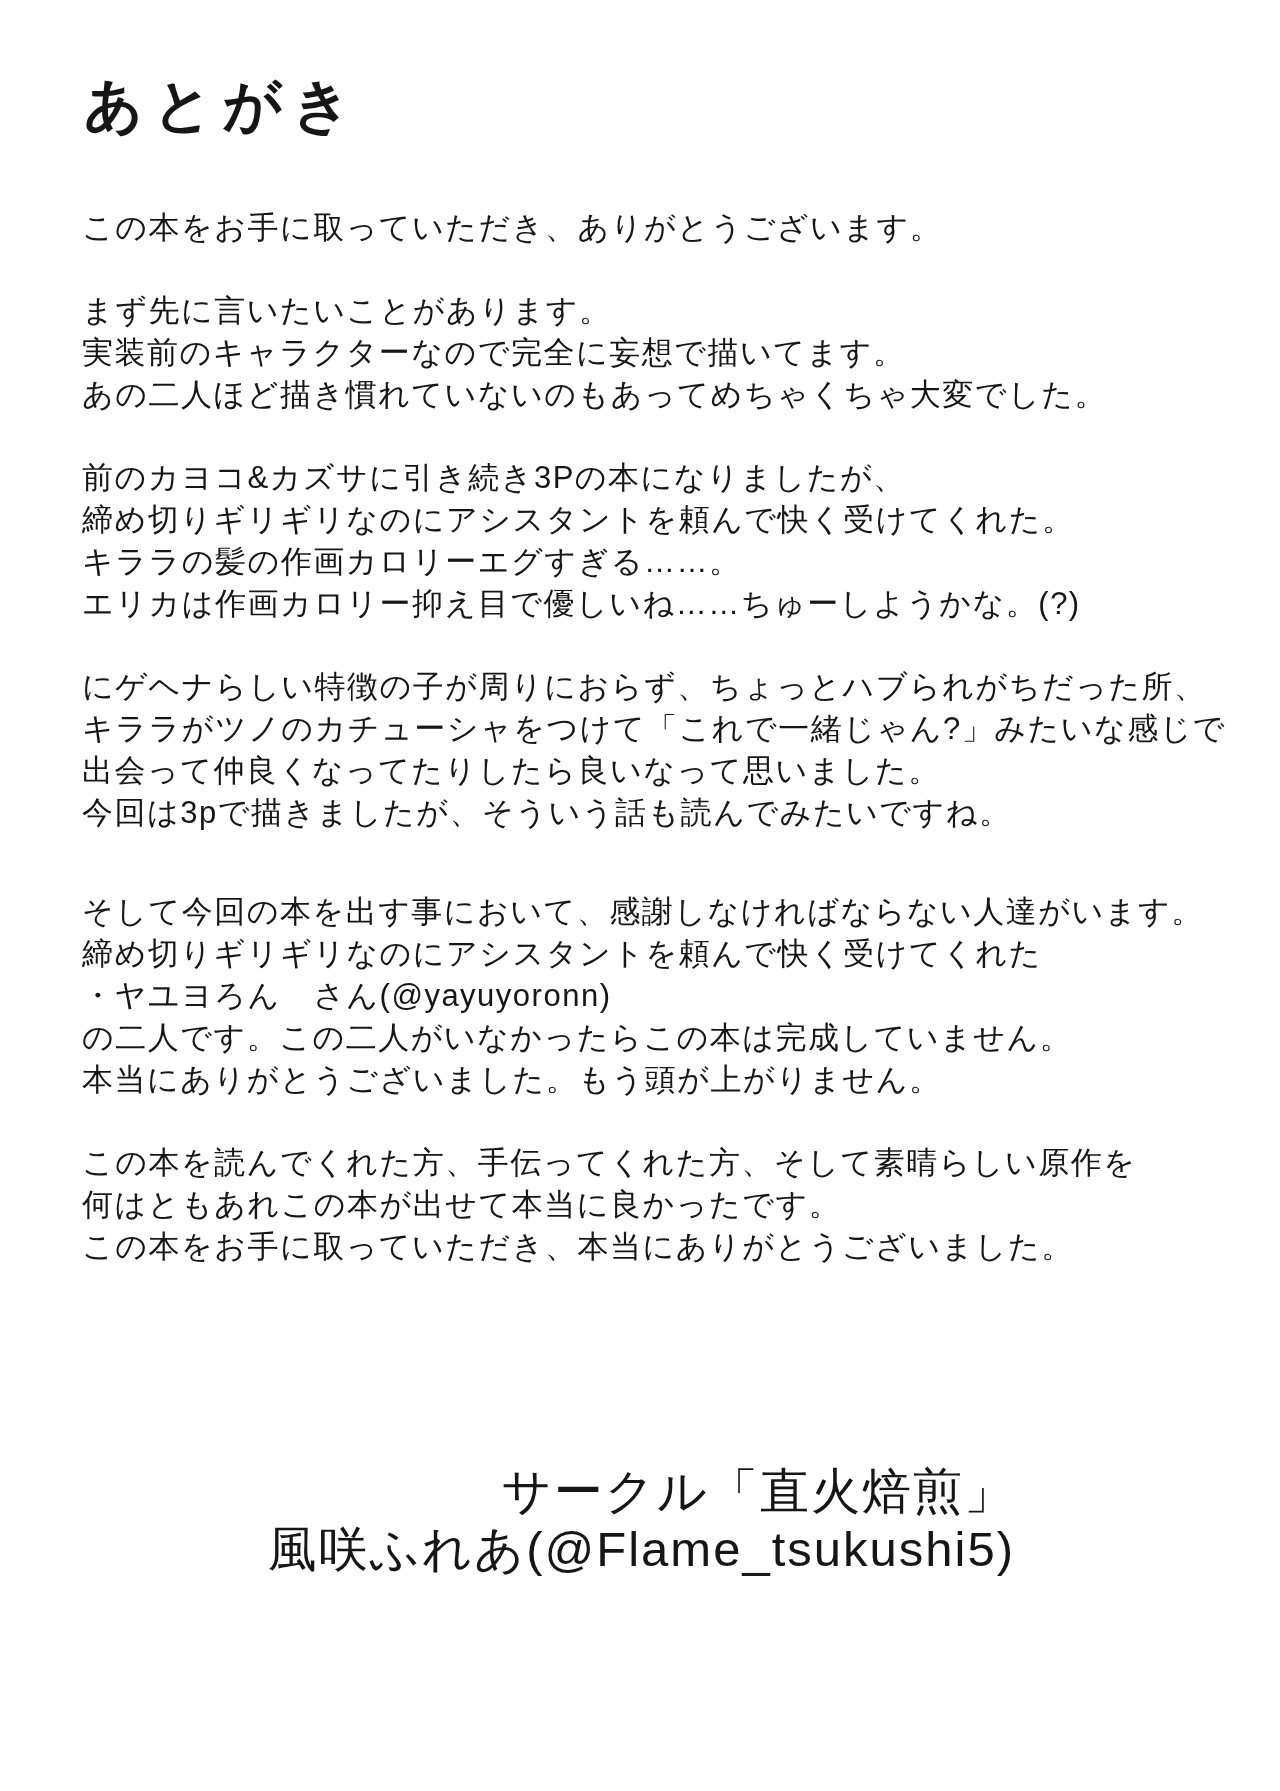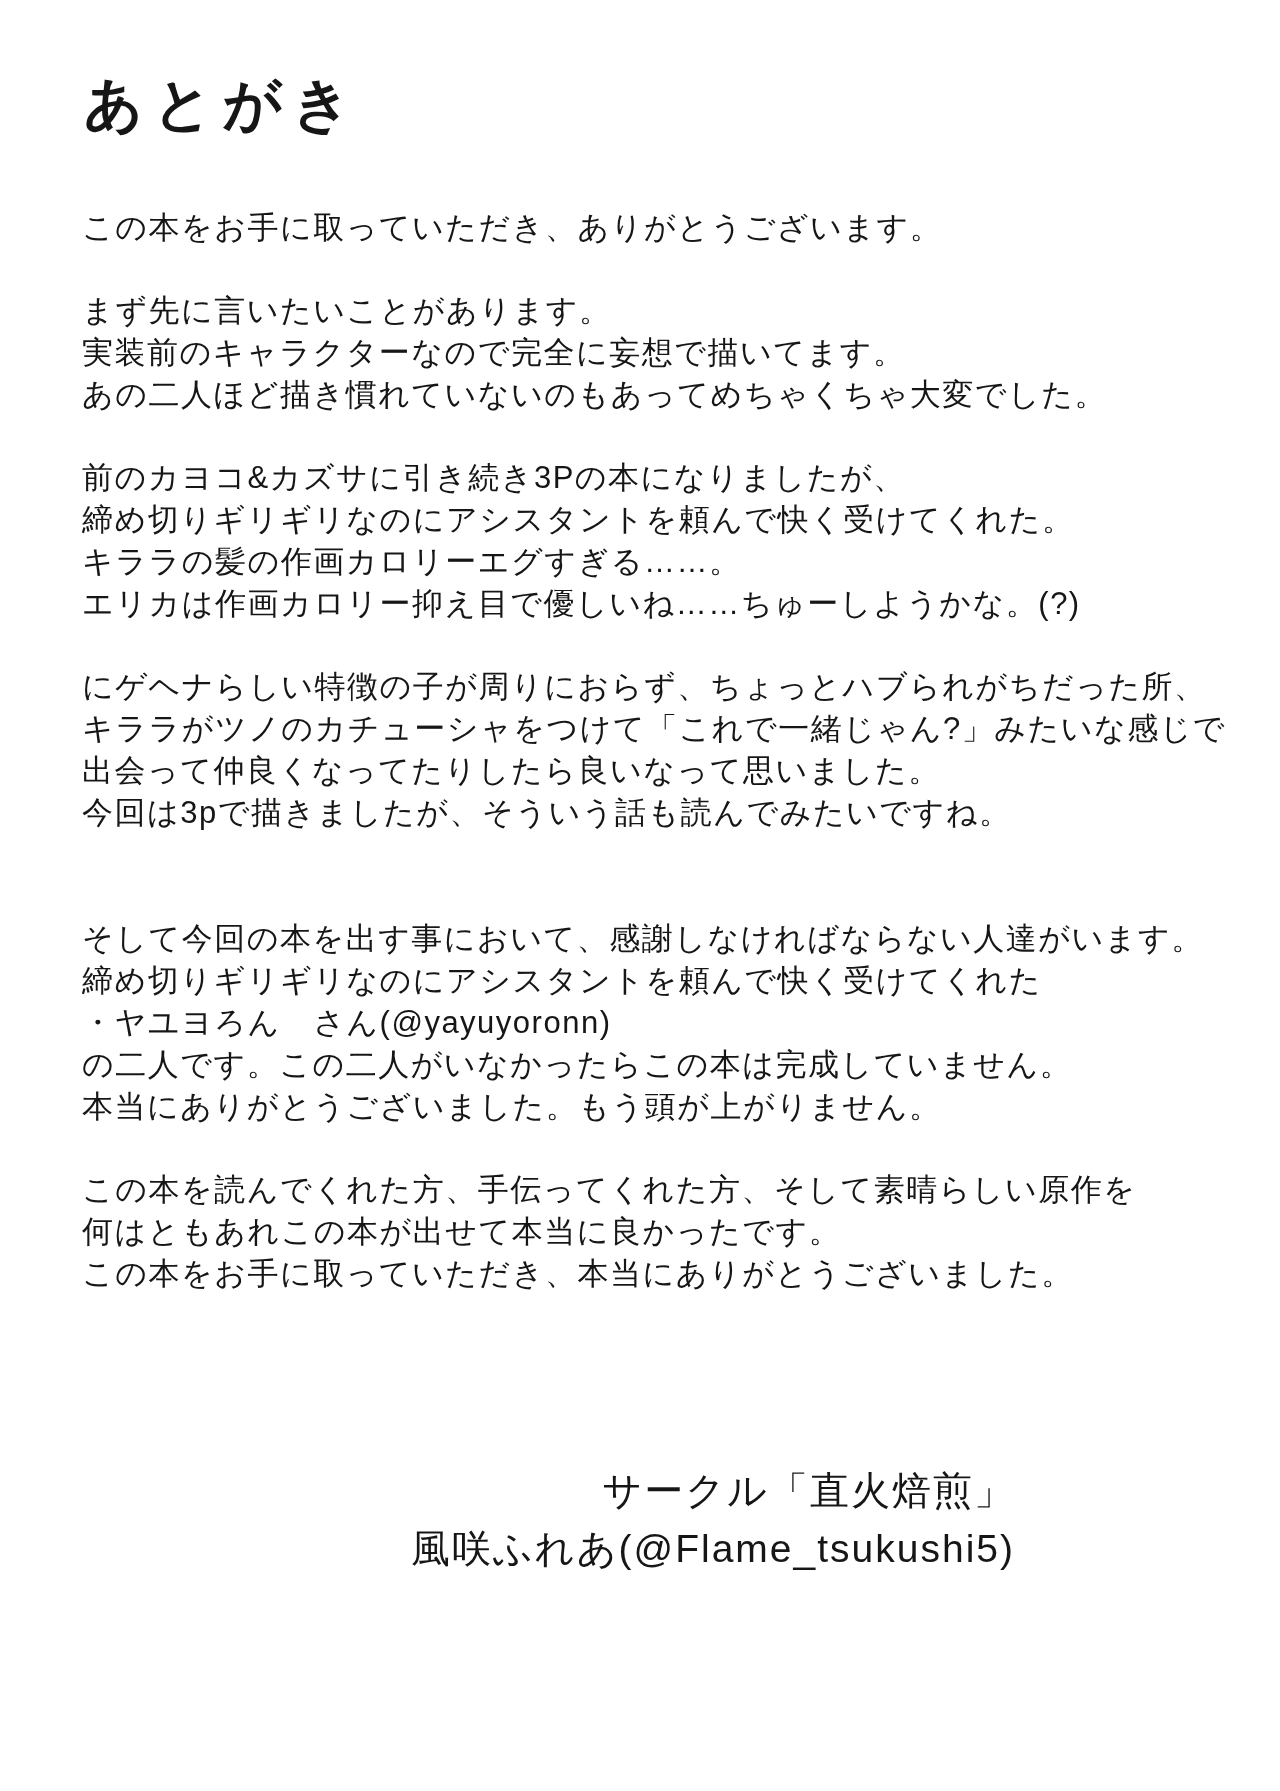--- a/index.html
+++ b/index.html
@@ -21,44 +21,43 @@
     background: #ffffff;
     box-sizing: border-box;
     padding: 72px 60px 0 82px;
   }
   .page-title {
     font-size: 58px;
     line-height: 1.15;
     letter-spacing: 10px;
     color: #161616;
     margin: 0 0 0 2px;
-    font-family: Liberation Serif, serif;
   }
   .content {
     margin-top: 68px;
     font-size: 31px;
     line-height: 42px;
     letter-spacing: 1.5px;
     color: #161616;
   }
   .paragraph {
     margin: 0 0 41px 0;
   }
   .paragraph.gap-large {
-    margin-top: 84px;
+    margin-top: 57px;
   }
   .text-line {
     white-space: pre;
   }
   .signature {
     position: absolute;
     right: 265px;
     top: 1462px;
     text-align: right;
-    font-size: 39px;
+    font-size: 49px;
     line-height: 58px;
     letter-spacing: 2px;
     color: #161616;
   }
 </style>
 </head>
 <body>
 
 <div class="page">
 

